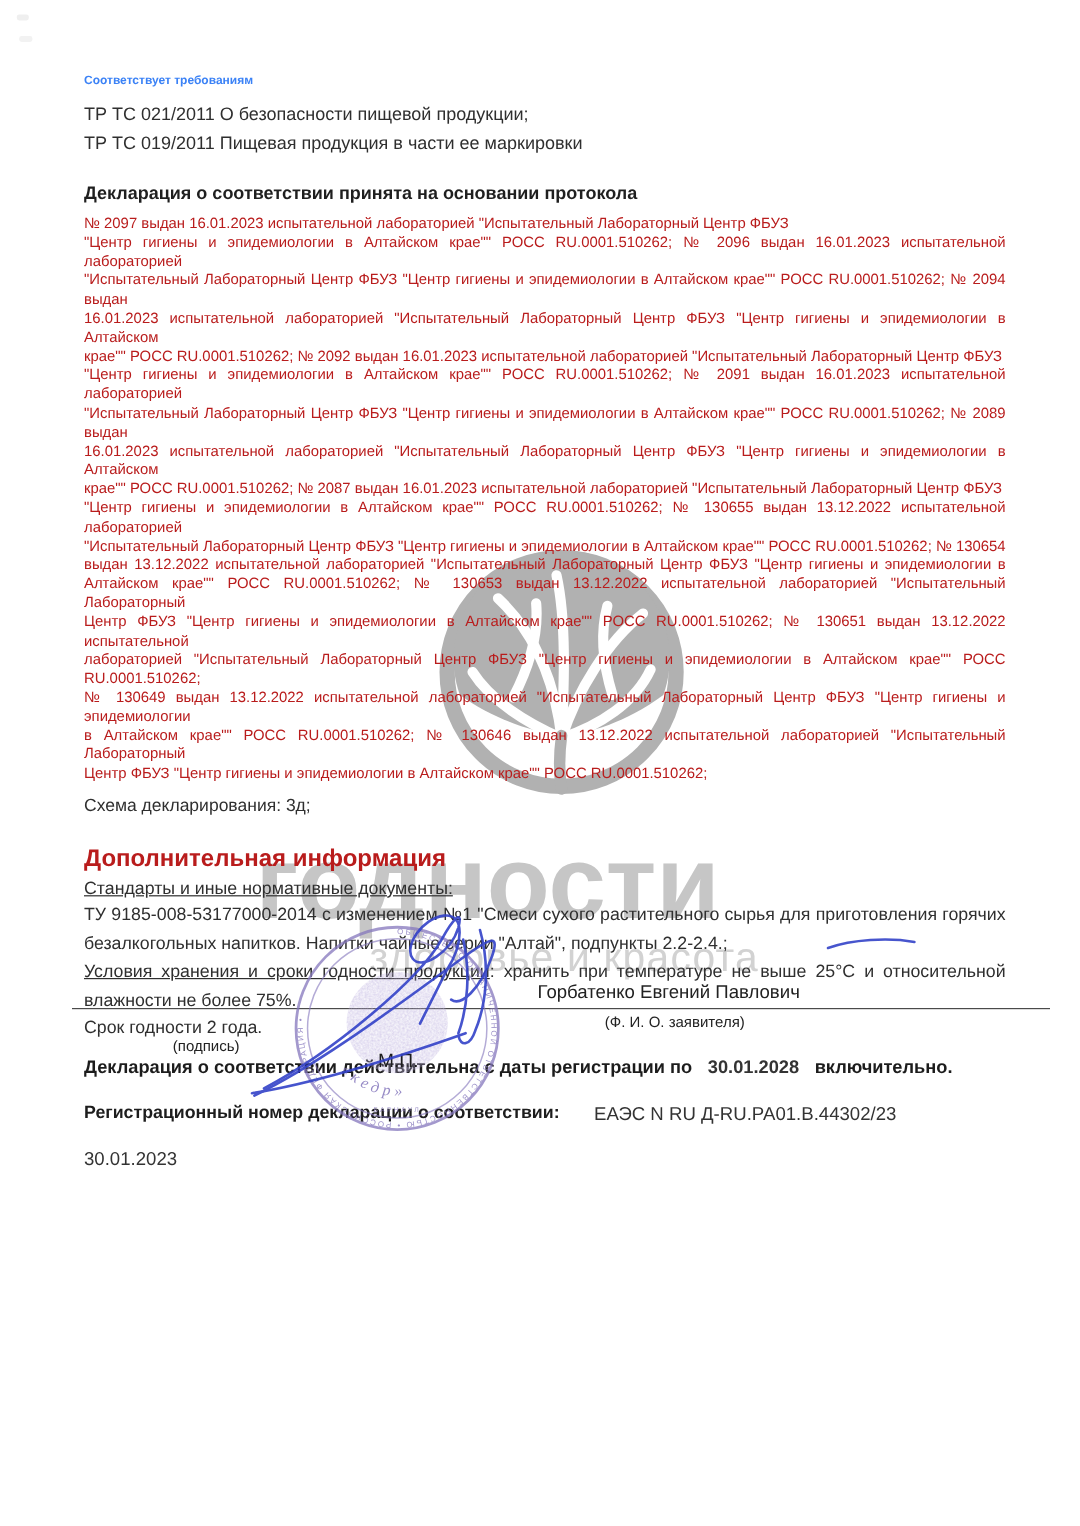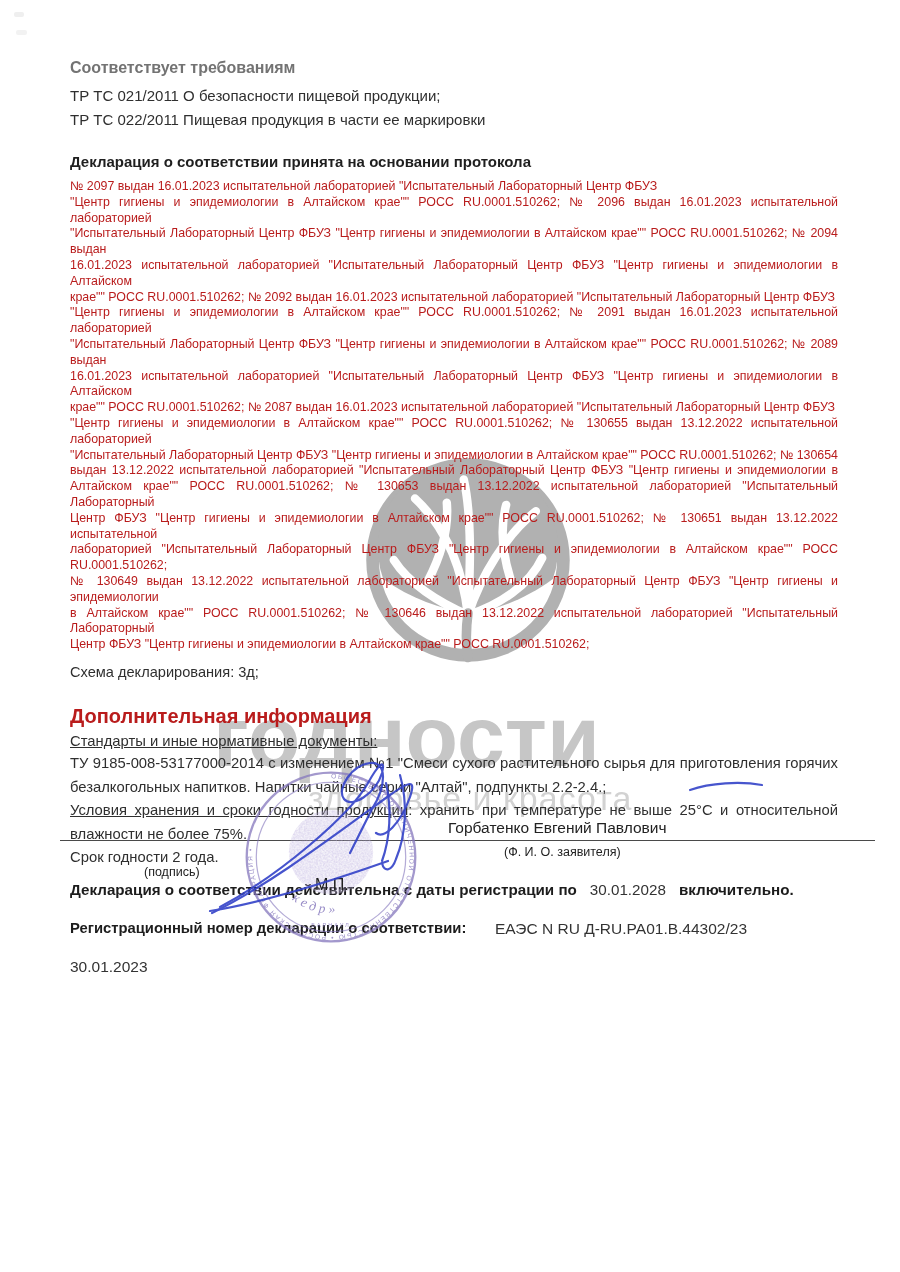--- a/index.html
+++ b/index.html
@@ -1,38 +1,38 @@
 <!DOCTYPE html>
 <html lang="ru"><head>
 <meta charset="utf-8">
 <style>
   html,body{margin:0;padding:0;background:#ffffff;}
   .page{
     position:relative;width:900px;height:1272px;background:#ffffff;overflow:hidden;
     font-family:"Liberation Sans",sans-serif;color:#2e2e2e;
   }
   .content{position:absolute;left:70px;right:62px;top:0;z-index:2;}
-  .req-title{margin-top:58px;font-size:16px;font-weight:bold;color:#737373;line-height:20px;}
+  .req-title{margin-top:58px;font-size:10px;font-weight:bold;color:#3b82f6;line-height:20px;}
   .req-item{font-size:15px;line-height:24px;color:#2f2f2f;}
   .req-items{margin-top:6px;}
   .proto-head{margin-top:20px;font-size:15px;font-weight:bold;color:#1f1f1f;line-height:20px;}
   .proto{margin-top:7px;color:#b91c1c;}
   .pline{
     font-size:12.4px;line-height:15.8px;white-space:normal;
     text-align:justify;text-align-last:justify;
   }
   .pline.short{text-align-last:left;}
   .scheme{margin-top:9px;font-size:14.6px;line-height:20px;color:#2f2f2f;}
   .add-head{margin-top:24px;font-size:20px;font-weight:bold;color:#b91c1c;line-height:20px;}
   .standards{margin-top:4px;font-size:14.8px;line-height:22px;text-decoration:underline;color:#2f2f2f;}
   .info-line{font-size:14.8px;line-height:23.6px;color:#2f2f2f;}
   .jline{text-align:justify;text-align-last:justify;}
   .u{text-decoration:underline;}
   .validity{margin-top:9px;font-size:15.2px;font-weight:bold;color:#1c1c1c;line-height:21px;}
-  .validity .date{font-weight:normal;color:#333;margin:16px 13px;}
+  .validity .date{font-weight:bold;color:#333;margin:16px 13px;}
   
   .wm-brand{
     position:absolute;left:213px;top:693px;z-index:1;
     font-size:86px;font-weight:bold;letter-spacing:0px;line-height:86px;
     color:#c6c6c6;user-select:none;
   }
   .wm-tagline{
     position:absolute;left:308px;top:779px;z-index:1;
     font-size:34px;color:#d2d2d2;letter-spacing:1px;user-select:none;
   }
@@ -81,21 +81,21 @@
   </svg>
 
   <div class="wm-brand">годности</div>
   <div class="wm-tagline">здоровье и красота</div>
 
   <div class="content">
 
     <div class="req-title">Соответствует требованиям</div>
     <div class="req-items">
       <div class="req-item">ТР ТС 021/2011 О безопасности пищевой продукции;</div>
-      <div class="req-item">ТР ТС 022/2011 Пищевая продукция в части ее маркировки</div>
+      <div class="req-item">ТР ТС 019/2011 Пищевая продукция в части ее маркировки</div>
     </div>
 
     <div class="proto-head">Декларация о соответствии принята на основании протокола</div>
     <div class="proto">
       <div class="pline short">№ 2097 выдан 16.01.2023  испытательной лабораторией "Испытательный Лабораторный Центр ФБУЗ</div>
       <div class="pline">"Центр гигиены и эпидемиологии в Алтайском крае"" РОСС RU.0001.510262; № 2096 выдан 16.01.2023  испытательной лабораторией</div>
       <div class="pline">"Испытательный Лабораторный Центр ФБУЗ "Центр гигиены и эпидемиологии в Алтайском крае"" РОСС RU.0001.510262; № 2094 выдан</div>
       <div class="pline">16.01.2023  испытательной лабораторией "Испытательный Лабораторный Центр ФБУЗ "Центр гигиены и эпидемиологии в Алтайском</div>
       <div class="pline short">крае"" РОСС RU.0001.510262; № 2092 выдан 16.01.2023  испытательной лабораторией "Испытательный Лабораторный Центр ФБУЗ</div>
       <div class="pline">"Центр гигиены и эпидемиологии в Алтайском крае"" РОСС RU.0001.510262; № 2091 выдан 16.01.2023  испытательной лабораторией</div>

